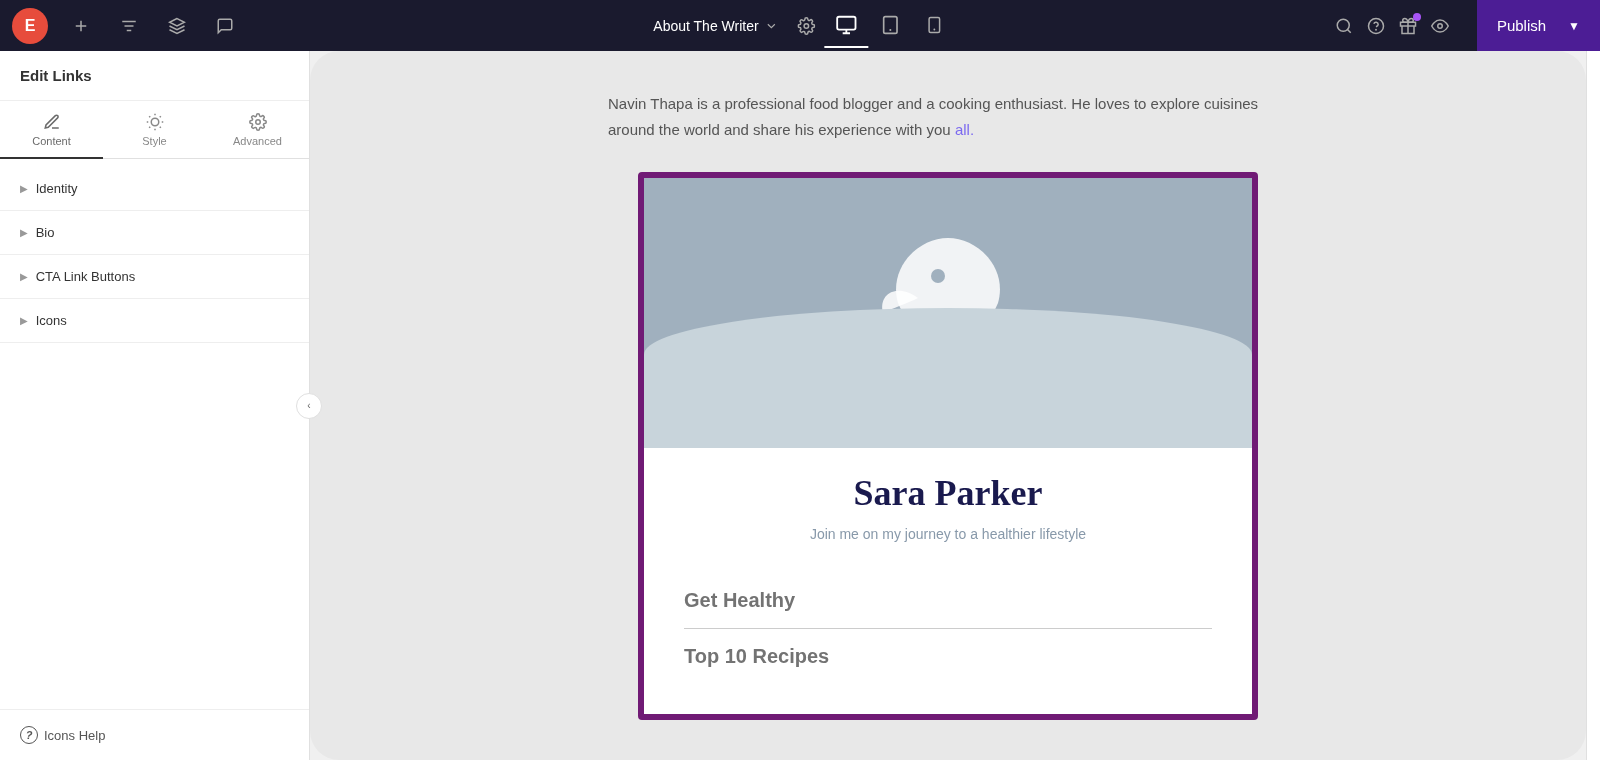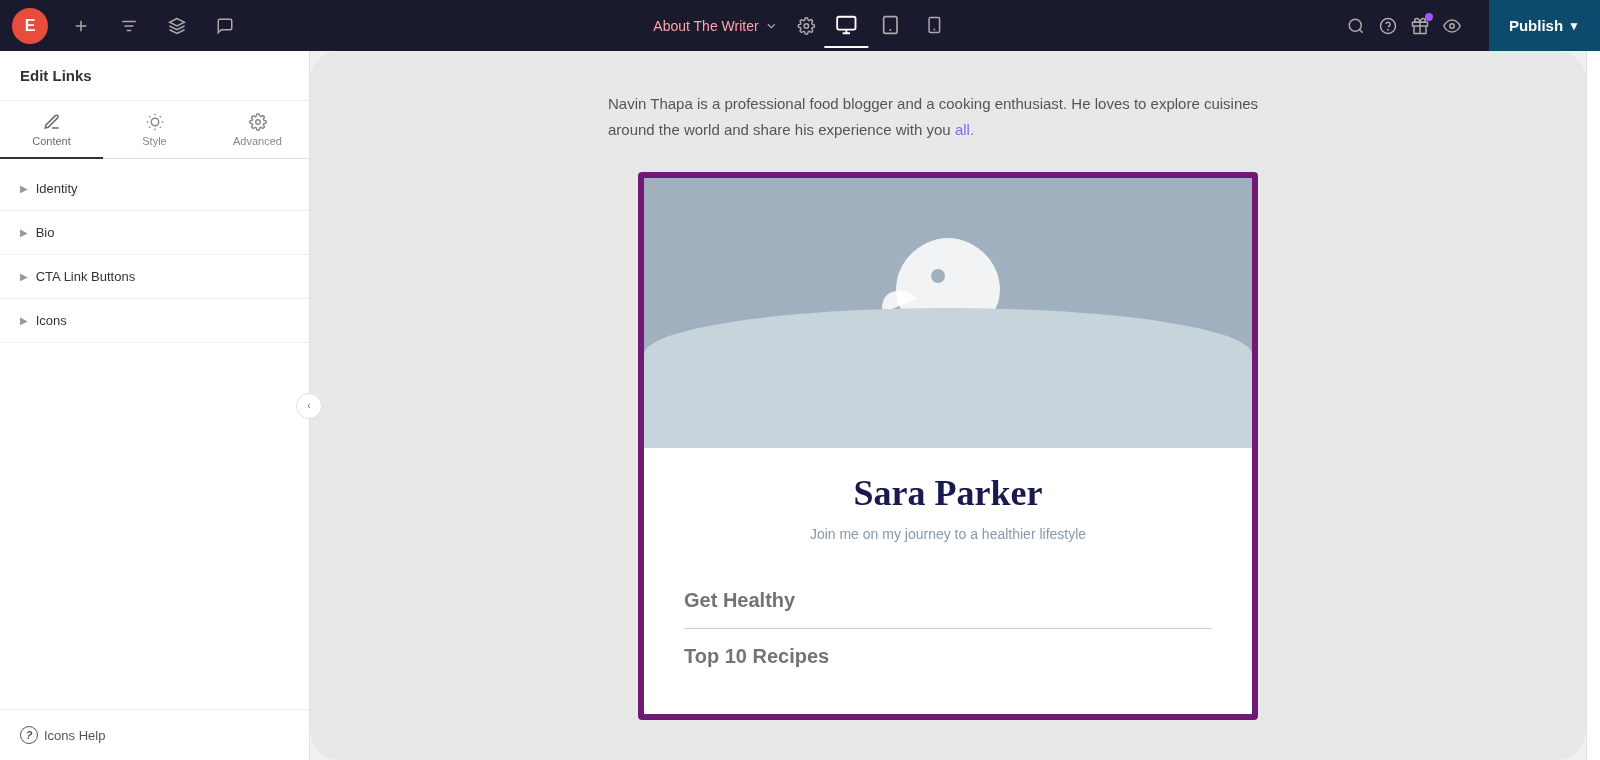--- a/index.html
+++ b/index.html
@@ -29,21 +29,21 @@
     .topbar-icon {
       color: #aaa;
       font-size: 18px;
       cursor: pointer;
       display: flex; align-items: center; justify-content: center;
       width: 30px; height: 30px;
     }
 
     .page-title-btn {
       display: flex; align-items: center; gap: 6px;
-      color: #fca5a5; font-size: 14px;
+      color: #ffffff; font-size: 14px;
       background: none; border: none; cursor: pointer;
       padding: 6px 10px;
     }
     .page-title-btn svg { color: #aaa; }
 
     .topbar-settings-btn {
       background: none; border: none; cursor: pointer;
       color: #aaa; font-size: 18px;
       display: flex; align-items: center; justify-content: center;
       width: 36px; height: 36px;
@@ -65,29 +65,29 @@
     .tr-icon {
       color: #aaa; font-size: 18px; cursor: pointer;
       display: flex; align-items: center; position: relative;
     }
     .tr-icon .badge {
       position: absolute; top: -4px; right: -4px;
       width: 8px; height: 8px; background: #a855f7; border-radius: 50%;
     }
 
     .publish-btn {
-      background: #0c4a6e;
+      background: #4c1d95;
       color: white;
       border: none;
       padding: 0 20px;
       height: 51px;
       font-size: 15px;
-      font-weight: 700;
-      cursor: pointer;
-      display: flex; align-items: center; gap: 5px;
+      font-weight: 400;
+      cursor: pointer;
+      display: flex; align-items: center; gap: 22px;
     }
     .publish-btn .chevron { font-size: 12px; }
 
     
     .main { display: flex; flex: 1; overflow: hidden; }
 
     
     .sidebar {
       width: 310px;
       background: white;

